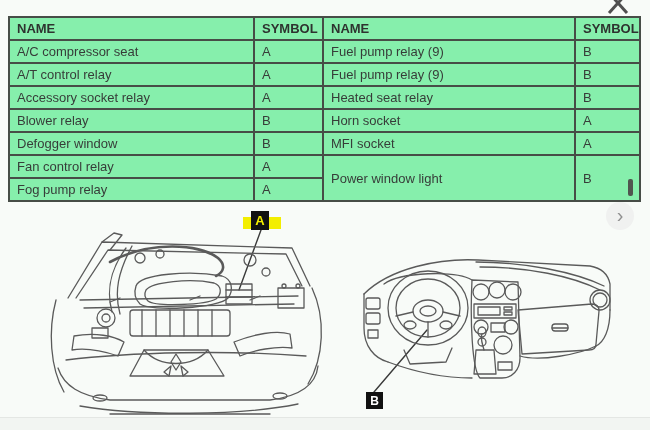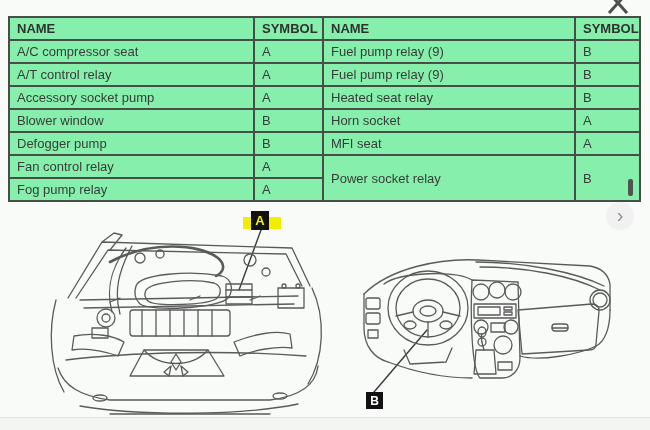--- a/index.html
+++ b/index.html
@@ -89,41 +89,41 @@
       <td>Fuel pump relay (9)</td>
       <td>B</td>
     </tr>
     <tr>
       <td>A/T control relay</td>
       <td>A</td>
       <td>Fuel pump relay (9)</td>
       <td>B</td>
     </tr>
     <tr>
-      <td>Accessory socket pump</td>
+      <td>Accessory socket relay</td>
       <td>A</td>
       <td>Heated seat relay</td>
       <td>B</td>
     </tr>
     <tr>
-      <td>Blower window</td>
+      <td>Blower relay</td>
       <td>B</td>
       <td>Horn socket</td>
       <td>A</td>
     </tr>
     <tr>
-      <td>Defogger pump</td>
-      <td>B</td>
-      <td>MFI seat</td>
+      <td>Defogger window</td>
+      <td>B</td>
+      <td>MFI socket</td>
       <td>A</td>
     </tr>
     <tr>
       <td>Fan control relay</td>
       <td>A</td>
-      <td rowspan="2">Power socket relay</td>
+      <td rowspan="2">Power window light</td>
       <td rowspan="2">B</td>
     </tr>
     <tr>
       <td>Fog pump relay</td>
       <td>A</td>
     </tr>
   </tbody>
     </table>
 
   <div class="scroll-thumb"></div>

